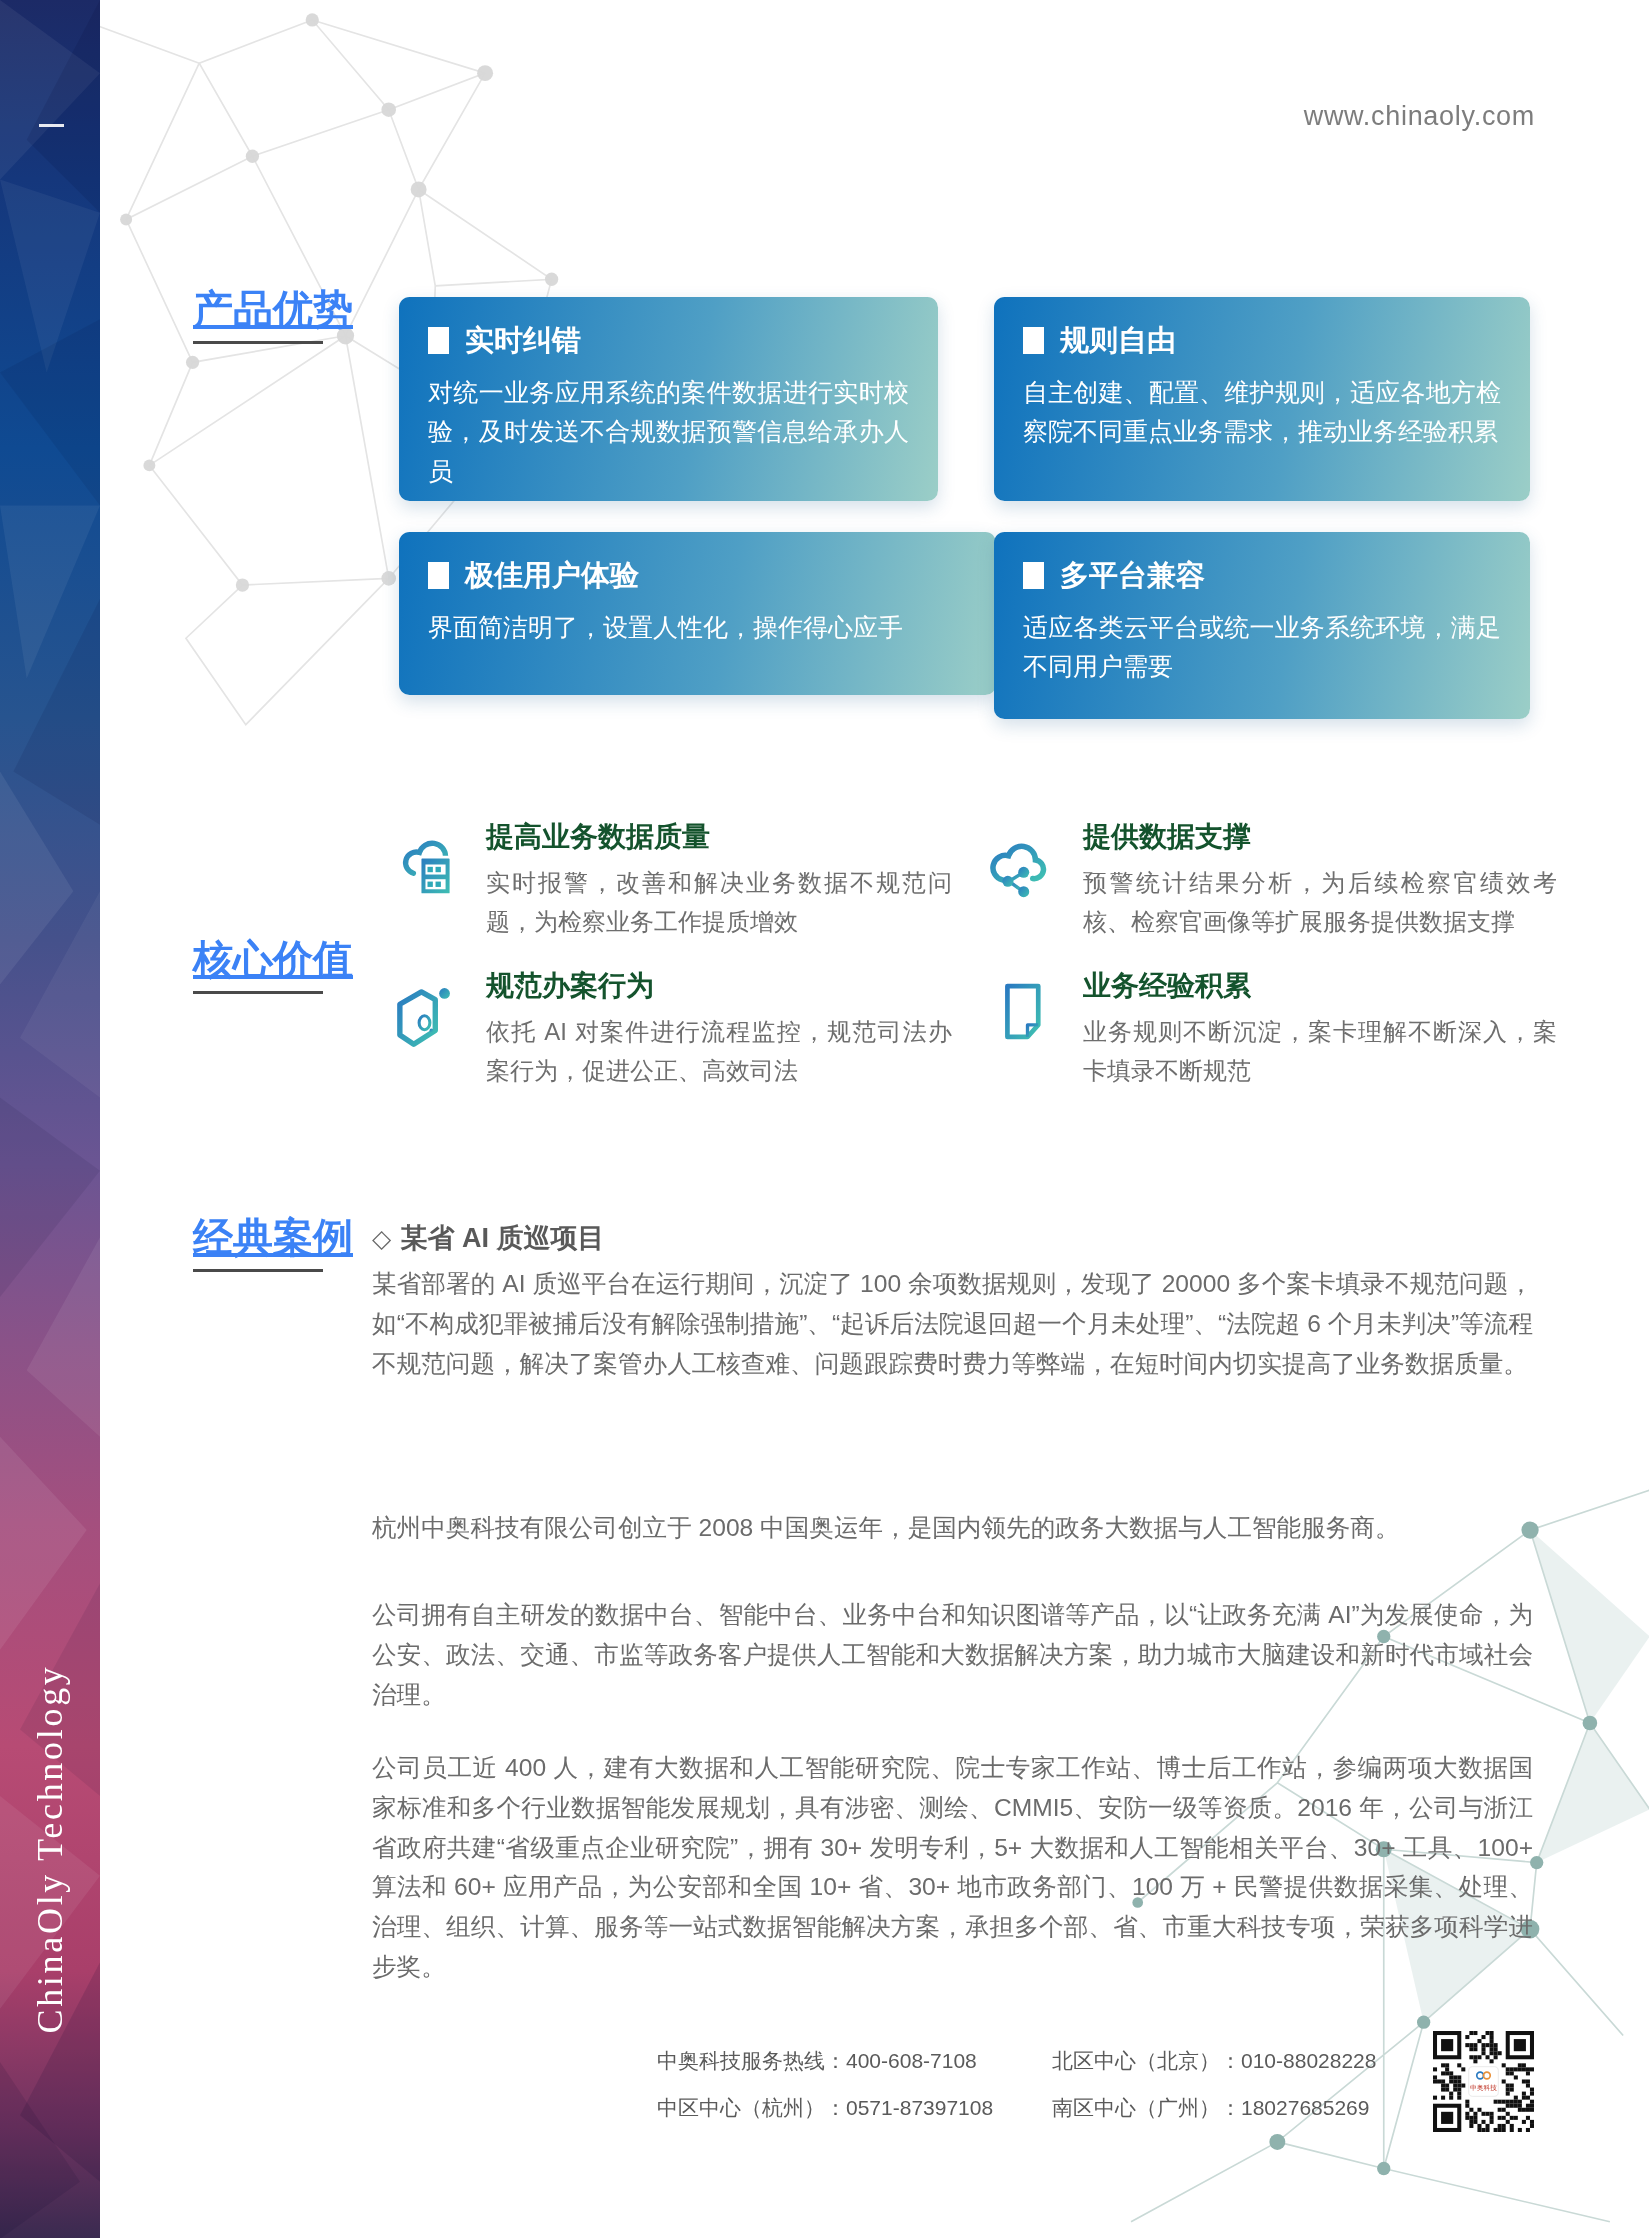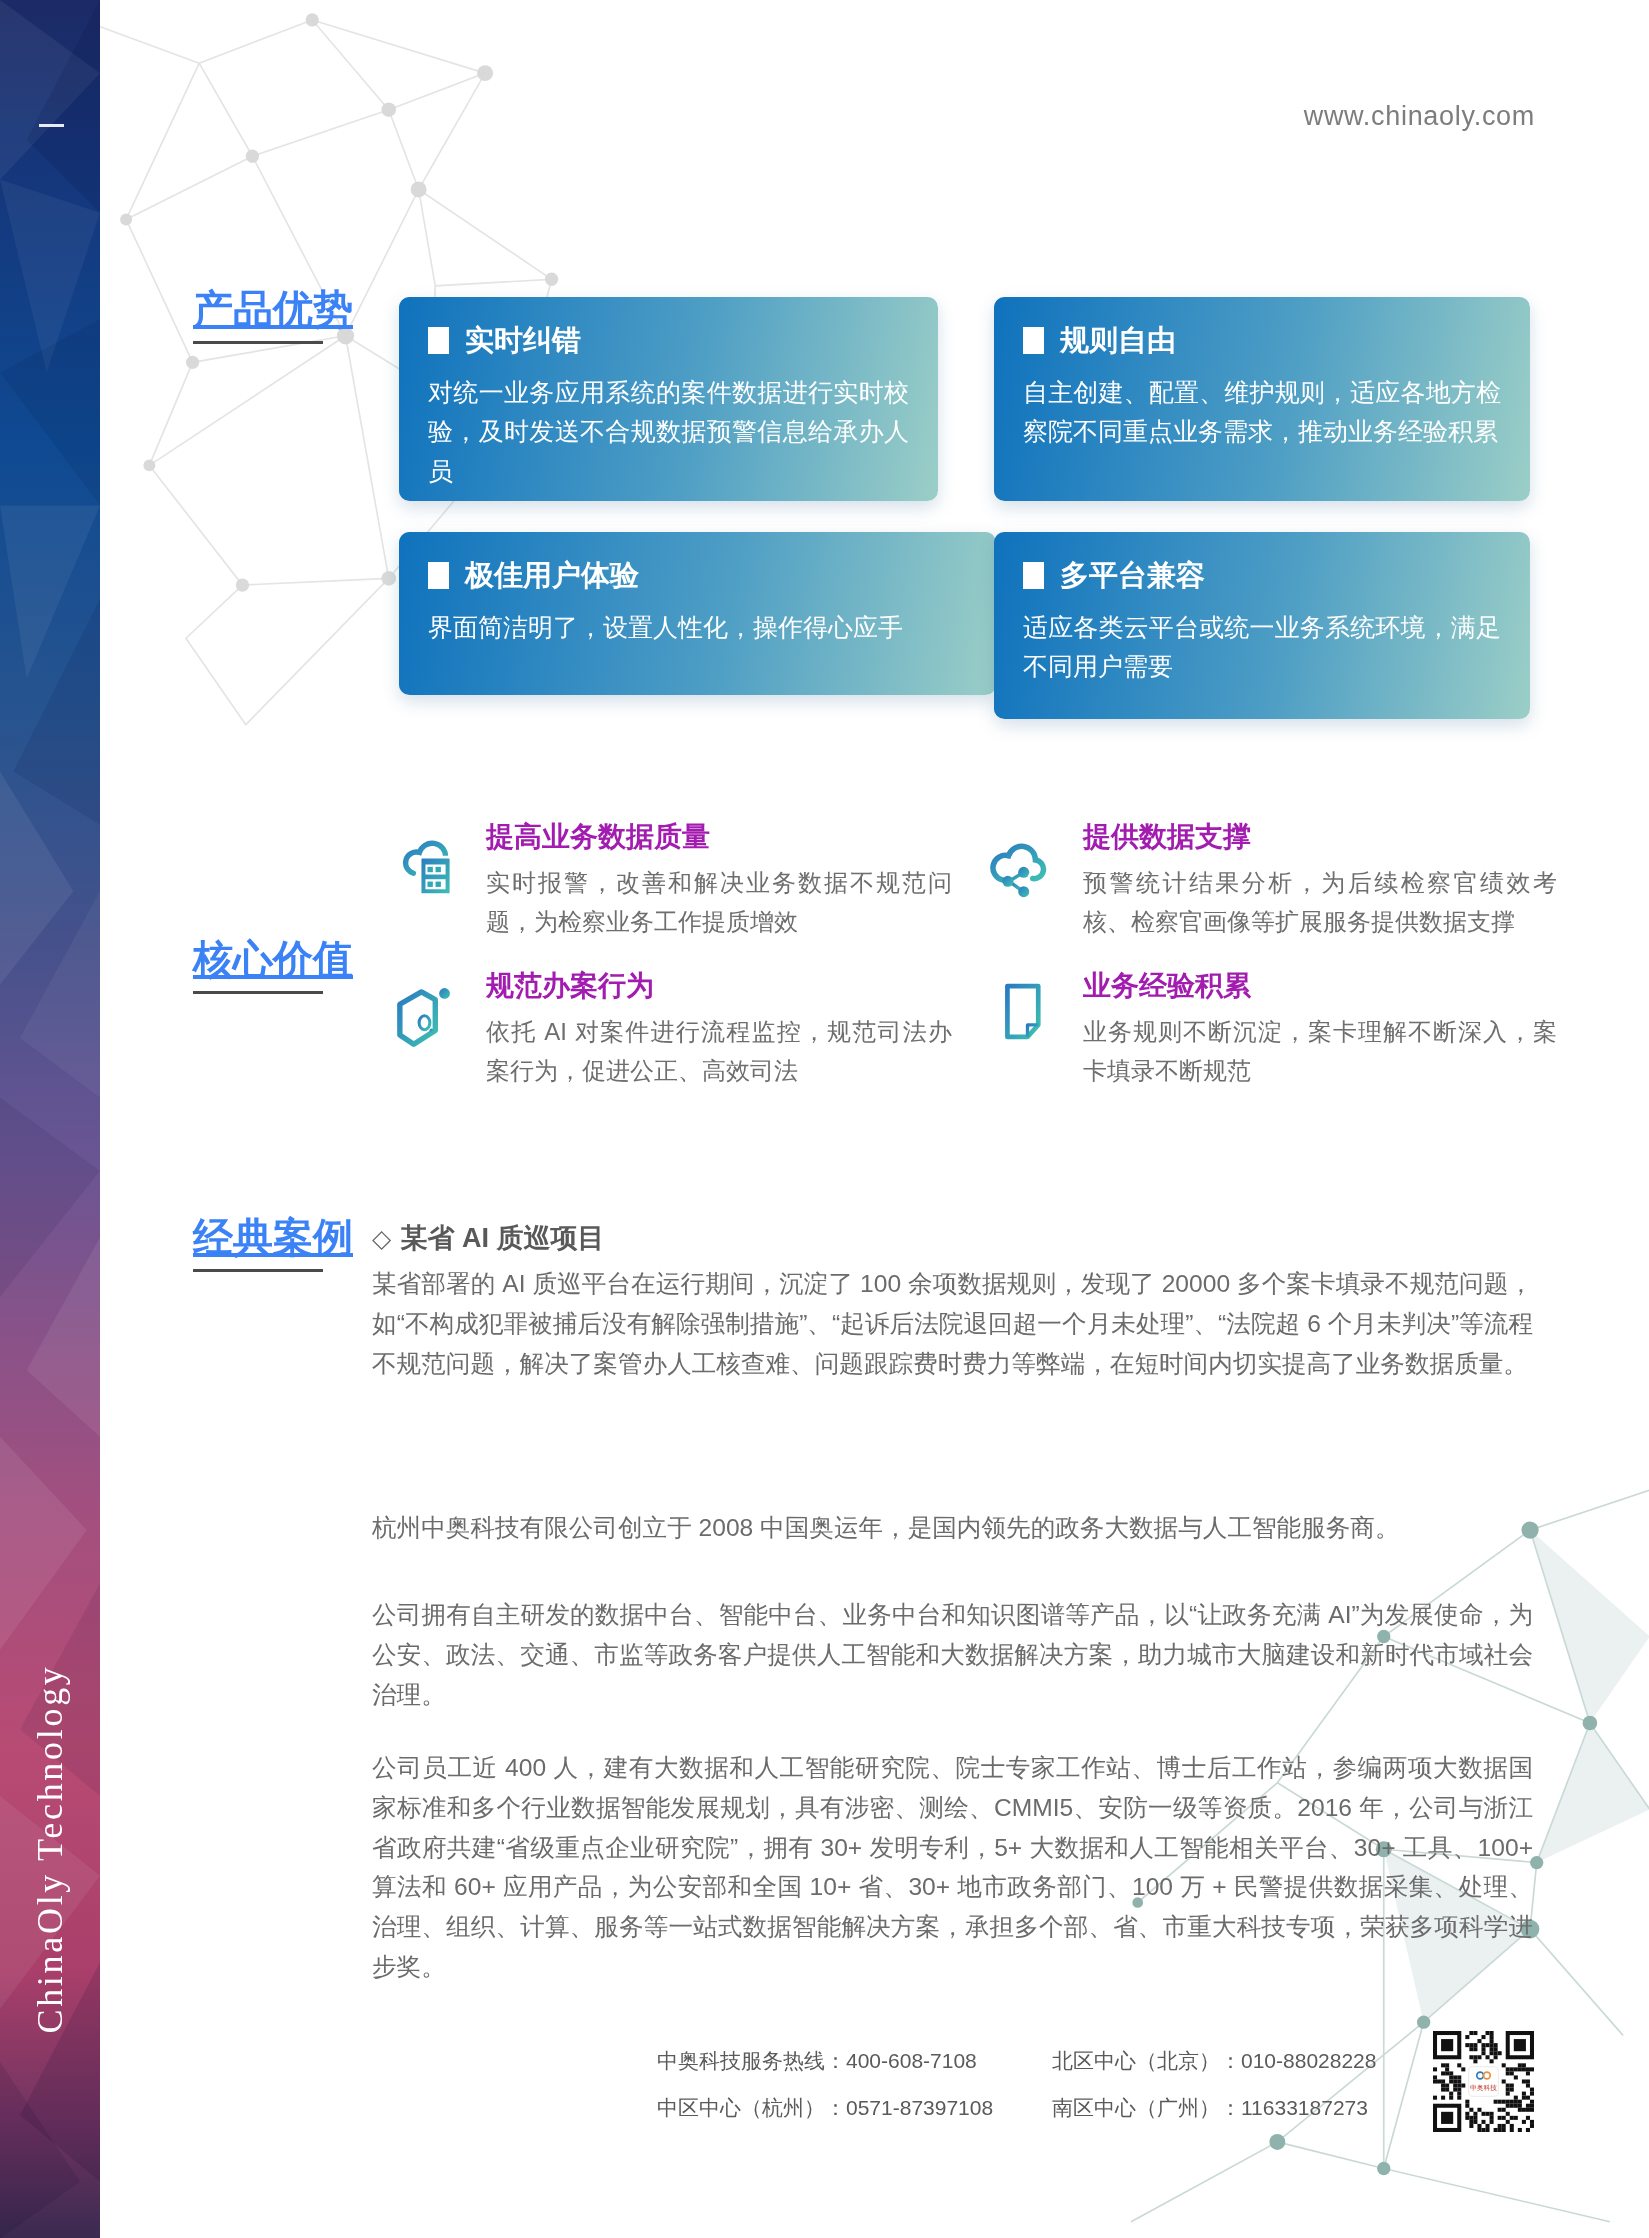--- a/index.html
+++ b/index.html
@@ -32,21 +32,21 @@
     padding:28px 29px 32px 29px;color:#ffffff;
     background:linear-gradient(100deg,#0f72bd 0%,#4f9fc5 55%,#9bcec7 100%);
     box-shadow:0 6.7px 17.3px rgba(30,90,140,0.18);}
   .adv-title{display:flex;align-items:center;gap:16px;font-size:29px;font-weight:bold;
     line-height:1.1;}
   .adv-bullet{width:21px;height:27px;background:#ffffff;flex:0 0 auto;}
   .adv-body{margin-top:16px;font-size:25px;line-height:1.58;text-align:justify;}
   
   .cv-icon{position:absolute;}
   .cv-text{position:absolute;}
-  .cv-title{font-size:28px;font-weight:bold;color:#a21caf;line-height:1.15;
+  .cv-title{font-size:28px;font-weight:bold;color:#14532d;line-height:1.15;
     margin-bottom:10.6px;}
   .cv-desc{font-size:24px;color:#6e6e6e;line-height:1.62;text-align:justify;}
   
   .case-title{position:absolute;left:372px;top:1220px;font-size:27px;font-weight:bold;
     color:#595959;}
   .case-title .diamond{color:#6a6a6a;font-weight:normal;margin-right:9.3px;font-size:25px;}
   .body-par{position:absolute;left:372px;width:1161px;font-size:24.6px;color:#6b6b6b;
     line-height:1.62;text-align:justify;}
   
   .footer-col{position:absolute;top:2047px;font-size:21px;color:#5a5a5a;}
@@ -269,21 +269,21 @@
   <div class="body-par" style="top:1508px;">杭州中奥科技有限公司创立于 2008 中国奥运年，是国内领先的政务大数据与人工智能服务商。</div>
   <div class="body-par" style="top:1595px;">公司拥有自主研发的数据中台、智能中台、业务中台和知识图谱等产品，以“让政务充满 AI”为发展使命，为公安、政法、交通、市监等政务客户提供人工智能和大数据解决方案，助力城市大脑建设和新时代市域社会治理。</div>
   <div class="body-par" style="top:1748px;">公司员工近 400 人，建有大数据和人工智能研究院、院士专家工作站、博士后工作站，参编两项大数据国家标准和多个行业数据智能发展规划，具有涉密、测绘、CMMI5、安防一级等资质。2016 年，公司与浙江省政府共建“省级重点企业研究院”，拥有 30+ 发明专利，5+ 大数据和人工智能相关平台、30+ 工具、100+ 算法和 60+ 应用产品，为公安部和全国 10+ 省、30+ 地市政务部门、100 万 + 民警提供数据采集、处理、治理、组织、计算、服务等一站式数据智能解决方案，承担多个部、省、市重大科技专项，荣获多项科学进步奖。</div>
 
   <div class="footer-col" style="left:657px;">
     <div>中奥科技服务热线：400-608-7108</div>
     <div>中区中心（杭州）：0571-87397108</div>
   </div>
   <div class="footer-col" style="left:1052px;">
     <div>北区中心（北京）：010-88028228</div>
-    <div>南区中心（广州）：11633187273</div>
+    <div>南区中心（广州）：18027685269</div>
   </div>
 
   <div class="qr">
     <svg width="101" height="101" viewBox="0 0 150 150">
       <rect x="0" y="0" width="150" height="150" fill="#ffffff"></rect>
       <g id="qr-modules" fill="#111111">
           <rect x="54" y="0" width="6" height="6"></rect>
           <rect x="60" y="0" width="6" height="6"></rect>
           <rect x="78" y="0" width="6" height="6"></rect>
           <rect x="84" y="0" width="6" height="6"></rect>

